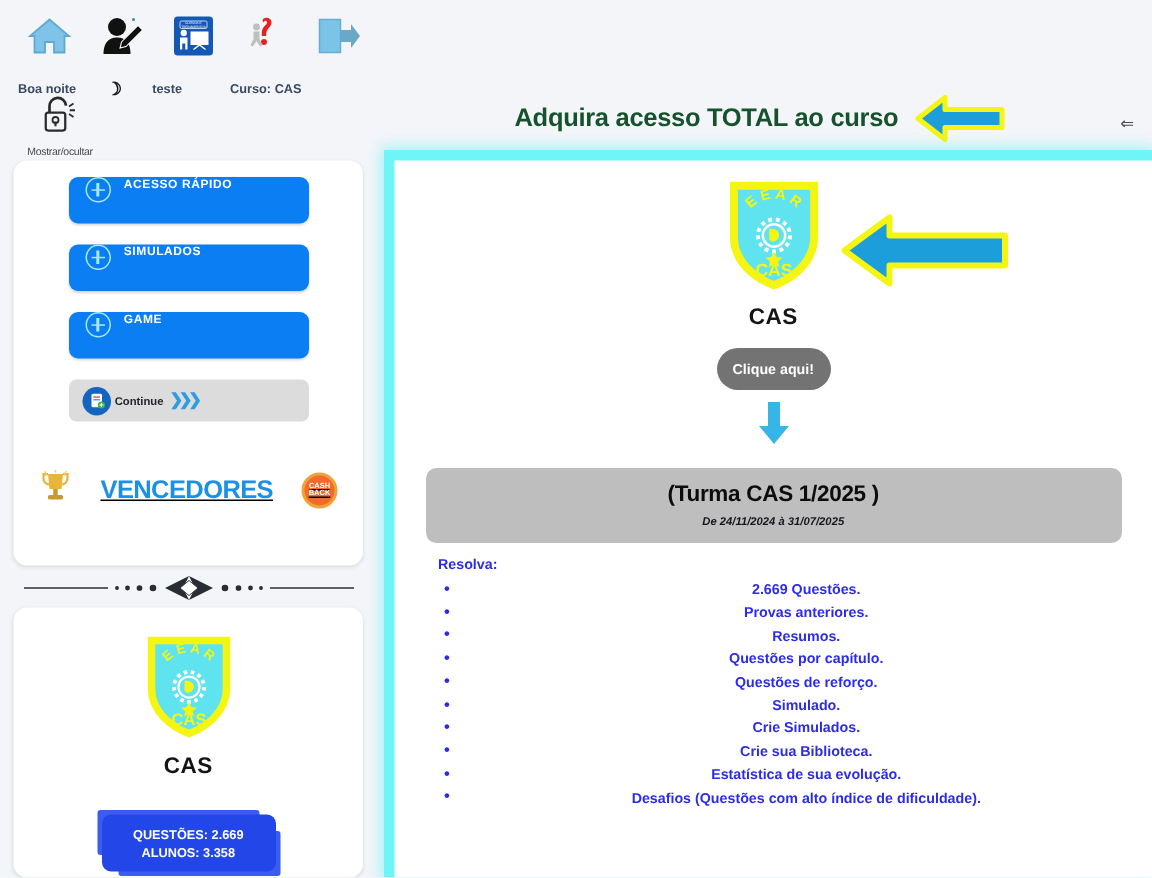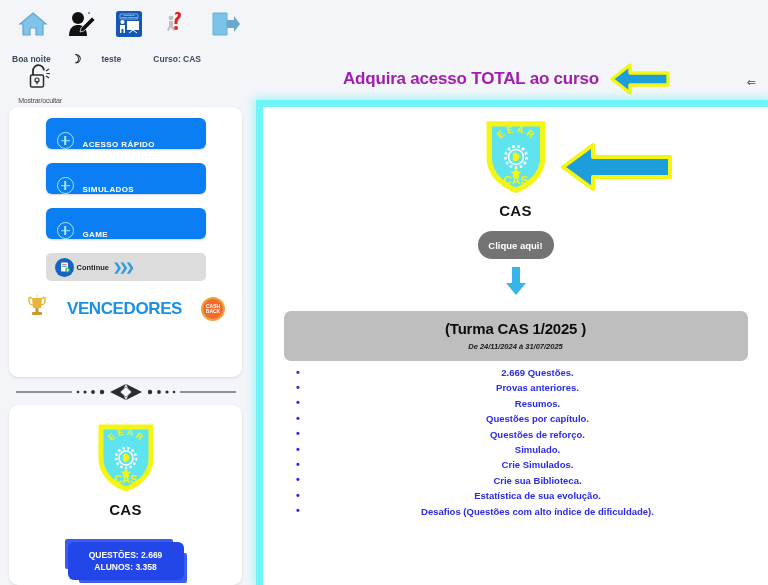--- a/index.html
+++ b/index.html
@@ -42,21 +42,21 @@
 
   
   .menu-card {
     position: absolute; left: 9px; top: 107px; width: 233px; height: 270px;
     background: #ffffff; border-radius: 9px; box-shadow: 0 1px 3px rgba(0,0,0,.12);
     padding: 11px 0 0 0;
   }
   .menu-btn {
     width: 160px; height: 31px; margin: 0 auto 14px auto;
     background: #0b7ef4; border-radius: 6px;
-    display: flex; align-items: flex-end; gap: 9px; padding-left: 11px;
+    display: flex; align-items: flex-start; gap: 9px; padding-left: 11px;
     color: #ffffff; font-size: 8px; font-weight: bold; letter-spacing: .4px;
     cursor: pointer; box-shadow: 0 1px 2px rgba(0,0,0,.18);
   }
   .plus-circle {
     width: 17px; height: 17px; border: 1.6px solid #a8e8ef; border-radius: 50%;
     position: relative; flex: 0 0 auto;
   }
   .plus-circle:before, .plus-circle:after {
     content: ""; position: absolute; background: #a8e8ef;
   }
@@ -70,22 +70,22 @@
   }
   .continue-ic {
     width: 19px; height: 19px; border-radius: 50%; background: #1565c0;
     display: flex; align-items: center; justify-content: center; flex: 0 0 auto;
   }
   .continue-lbl { font-size: 7.5px; font-weight: bold; color: #23252a; }
   .chevrons { display: flex; margin-left: 4px; }
   .chevrons span { color: #2f9be0; font-size: 11px; font-weight: bold; margin-left: -3px; line-height: 1; }
 
   .vencedores-row {
-    width: 180px; margin: 14px auto 0 auto; height: 28px;
-    display: flex; align-items: center; justify-content: center; gap: 19px; cursor: pointer;
+    width: 180px; margin: 32px auto 0 auto; height: 28px;
+    display: flex; align-items: center; justify-content: center; gap: 19px; cursor: pointer; text-decoration: underline;
   }
   .venc-text {
     font-size: 17px; font-weight: bold; color: #1a91e6; letter-spacing: -0.4px;
     font-family: "Liberation Sans", sans-serif;
   }
   .cashback {
     width: 24px; height: 24px; border-radius: 50%;
     background: #f26a2e; border: 2px solid #f0a23c;
     display: flex; flex-direction: column; align-items: center; justify-content: center;
     color: #fff; font-size: 5px; font-weight: bold; line-height: 5.5px; flex: 0 0 auto;
@@ -112,21 +112,21 @@
     text-align: center; font-size: 8.5px; font-weight: bold; line-height: 12px;
     box-shadow: -7px -7px 0 -4px #3a5cf0, 7px 7px 0 -4px #3a5cf0;
   }
 
   
   .promo-header {
     position: absolute; left: 255px; top: 58px; width: 513px; height: 42px;
     display: flex; align-items: center;
   }
   .promo-text {
-    margin-left: 88px; font-size: 17px; font-weight: bold; color: #a21caf;
+    margin-left: 88px; font-size: 17px; font-weight: bold; color: #14532d;
     letter-spacing: -0.2px; white-space: nowrap;
   }
   .promo-arrow { margin-left: 10px; display: flex; align-items: center; }
   .collapse-glyph {
     position: absolute; right: 12px; top: 18px; font-size: 11px; color: #4a4a4a; cursor: pointer;
   }
 
   
   .main-panel {
     position: absolute; left: 256px; top: 100px; width: 512px; height: 485px;
@@ -384,20 +384,21 @@
         <svg width="26" height="32" viewBox="0 0 26 32">
           <path d="M9 2 L17 2 L17 18 L23 18 L13 30 L3 18 L9 18 Z" fill="#36b6e8"></path>
         </svg>
       </div>
 
       <div class="turma-banner">
         <div class="turma-title">(Turma CAS 1/2025 )</div>
         <div class="turma-sub">De 24/11/2024 à 31/07/2025</div>
       </div>
 
+      <div class="resolva">Resolva:</div>
 
       <ul class="feature-list">
         <li>2.669 Questões.</li>
         <li>Provas anteriores.</li>
         <li>Resumos.</li>
         <li>Questões por capítulo.</li>
         <li>Questões de reforço.</li>
         <li>Simulado.</li>
         <li>Crie Simulados.</li>
         <li>Crie sua Biblioteca.</li>

